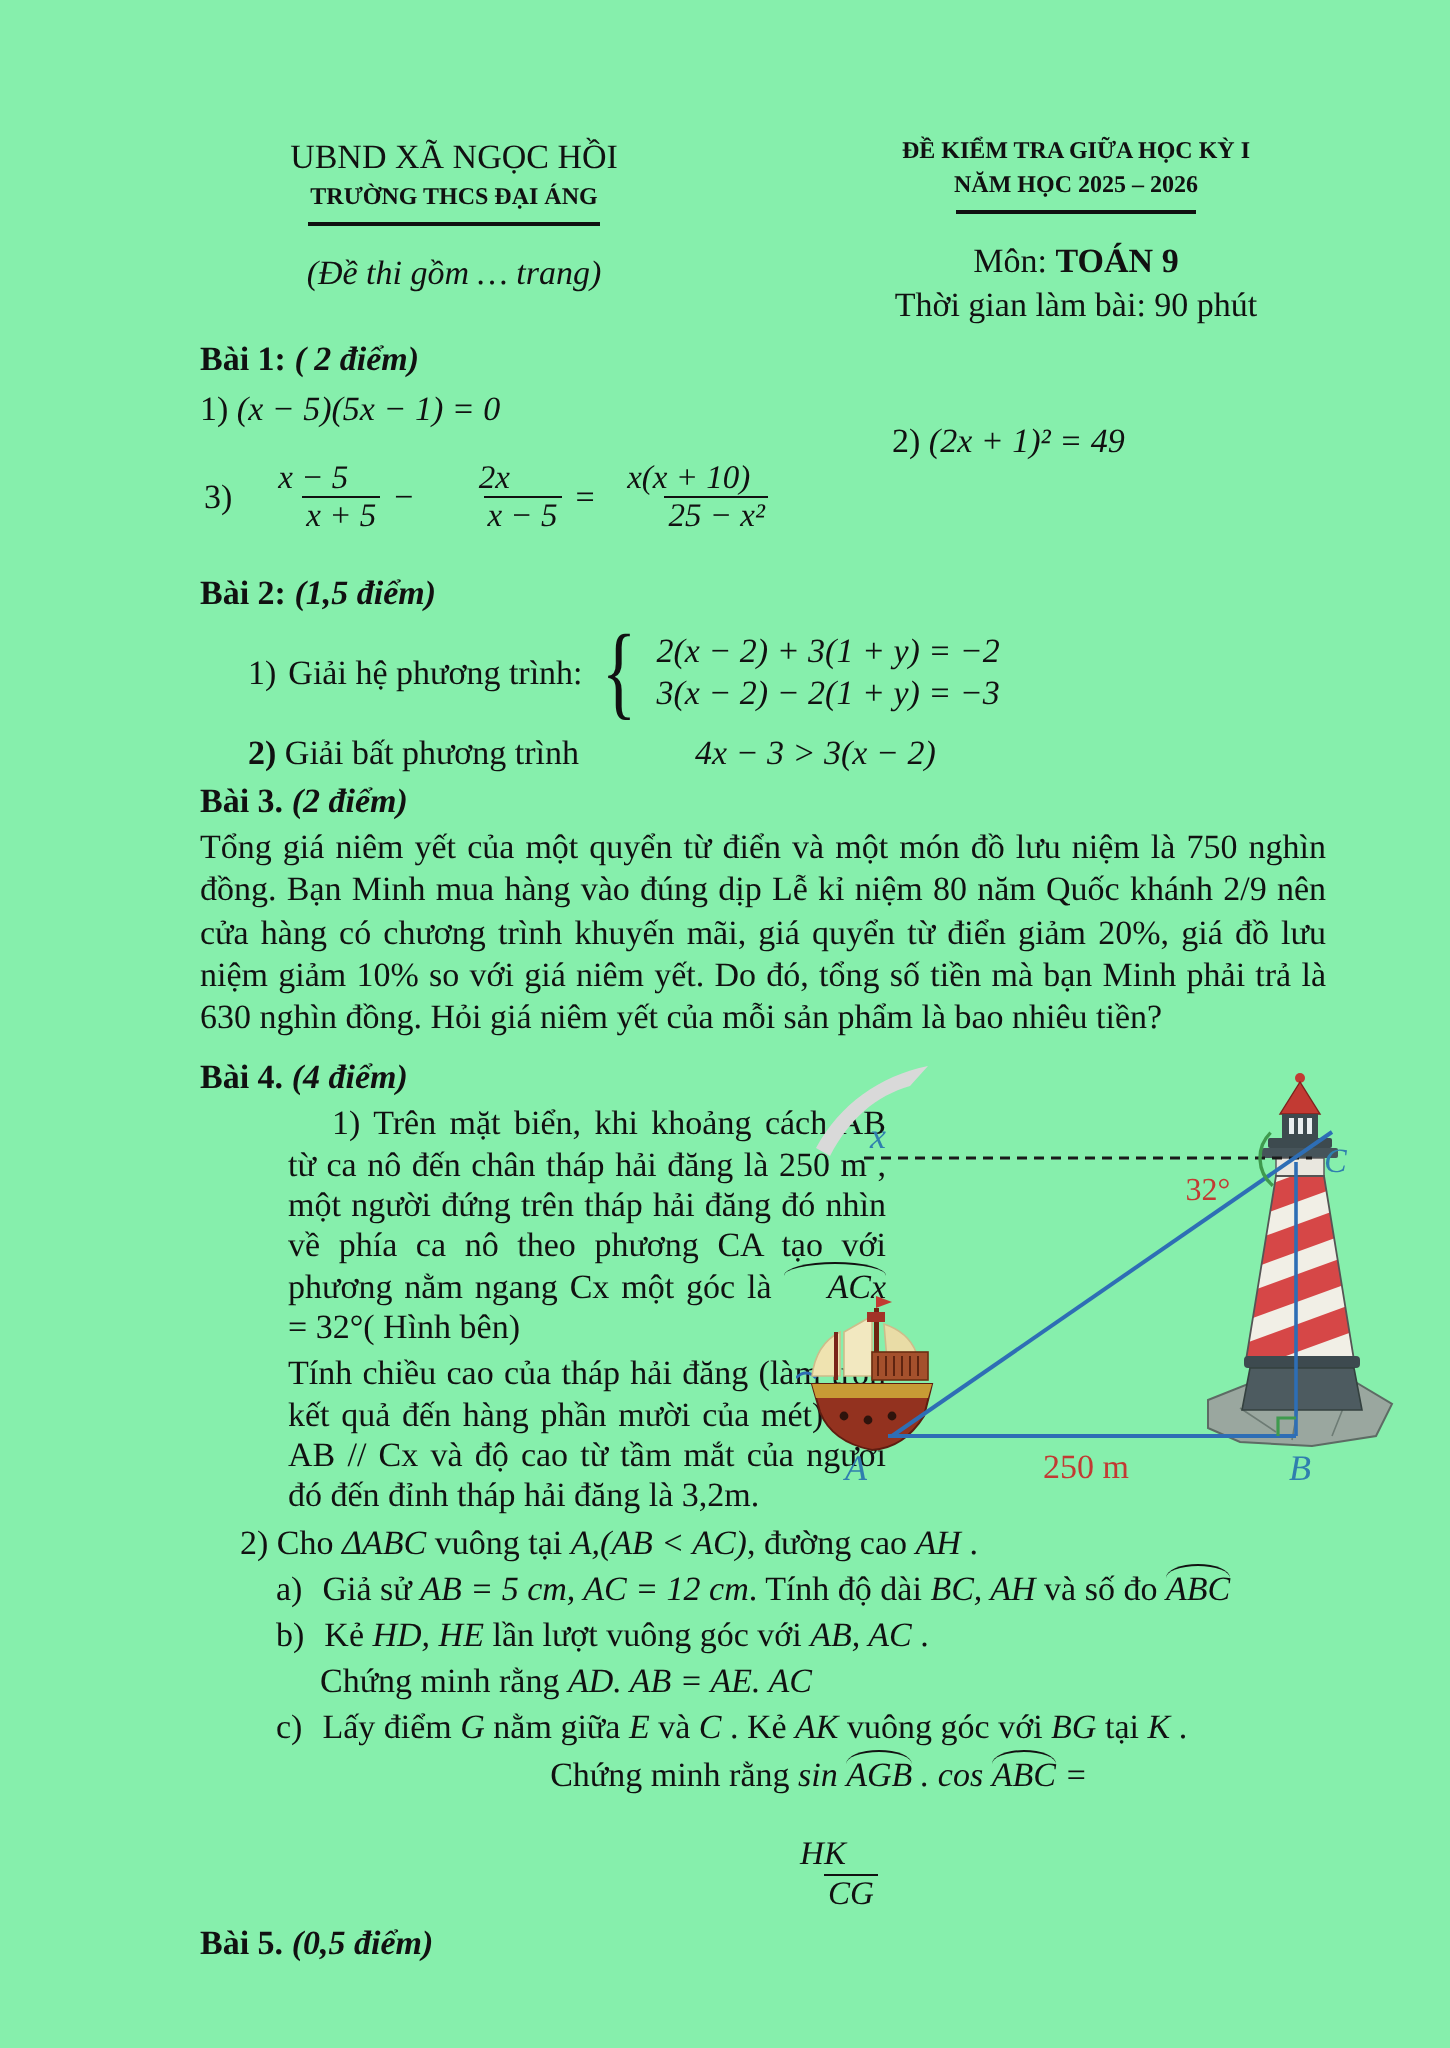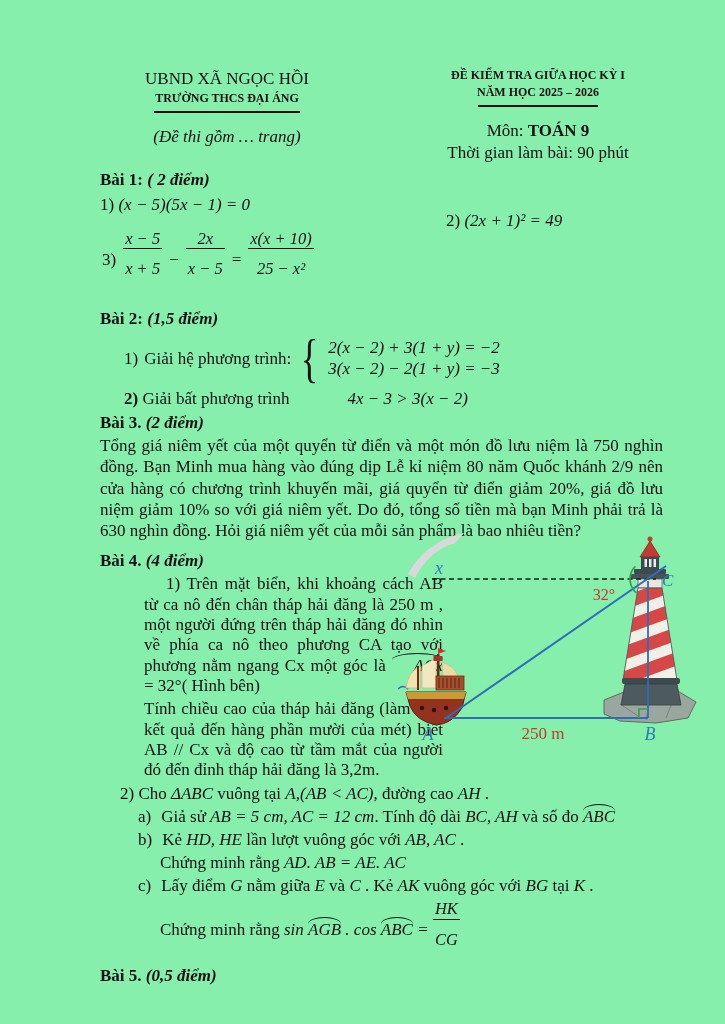--- a/index.html
+++ b/index.html
@@ -26,37 +26,37 @@
   
   .main { position:absolute; left:100px; top:170px; width:563px; }
   .prob-head { font-weight:bold; }
   .prob-head .pts { font-style:italic; }
   .math { font-style:italic; }
   .eq-row { position:relative; margin-top:5px; height:26px; }
   .eq2 { position:absolute; left:346px; top:16px; }
   .eq3 { display:flex; align-items:center; gap:7px; margin-top:9px; margin-left:2px; }
   .frac { display:inline-block; text-align:center; vertical-align:middle;
           font-style:italic; line-height:1.12; font-size:16.5px; }
-  .frac .den { border-top:1.3px solid #111; display:block; padding:11px 2px; }
+  .frac .den { border-top:1.3px solid #111; display:block; padding:0 2px;margin-left:28px; }
   .frac .num { display:block; padding:0 2px; }
   .sec-gap { margin-top:19px; }
   .sys-row { display:flex; align-items:center; margin-left:24px; margin-top:4px; gap:6px; min-height:52px; }
   .brace { font-size:52px; line-height:0.85; font-weight:400; transform:scaleX(.7); }
   .sys-eqs { display:flex; flex-direction:column; gap:1px; font-style:italic; }
   .q2row { margin-left:24px; margin-top:4px; }
   .q2row .lbl-b { font-weight:bold; }
   .q2row .math { margin-left:58px; }
   .para { text-align:justify; line-height:21.3px; margin-top:2px; }
   .p4col { width:299px; line-height:20.3px; text-align:justify; margin-top:3px;margin-left:44px; }
   .p4col.first { text-indent:22px; }
   .segline { white-space:pre-wrap; }
   .part2intro { margin-left:20px; margin-top:4px; }
   .item { display:flex; gap:10px; margin-left:38px; margin-top:3px; }
   .subline { margin-left:60px; margin-top:3px; }
-  .c2row { display:flex; align-items:center; gap:0; margin-left:60px; margin-top:4px; min-height:40px; }
+  .c2row { display:flex; align-items:center; gap:20px; margin-left:60px; margin-top:4px; min-height:40px;flex-direction:column; }
   .seg-i { font-style:italic; }
   .seg-hat, .hat { font-style:italic; position:relative; display:inline-block; }
   .seg-hat::before, .hat::before {
     content:""; position:absolute; left:0; right:0; top:-3px; height:6px;
     border-top:1.4px solid #111;
     border-radius:50% 50% 0 0 / 100% 100% 0 0;
   }
   .p5head { margin-top:6px; }
   
   .figure { position:absolute; left:398px; top:528px; width:324px; height:236px; }

